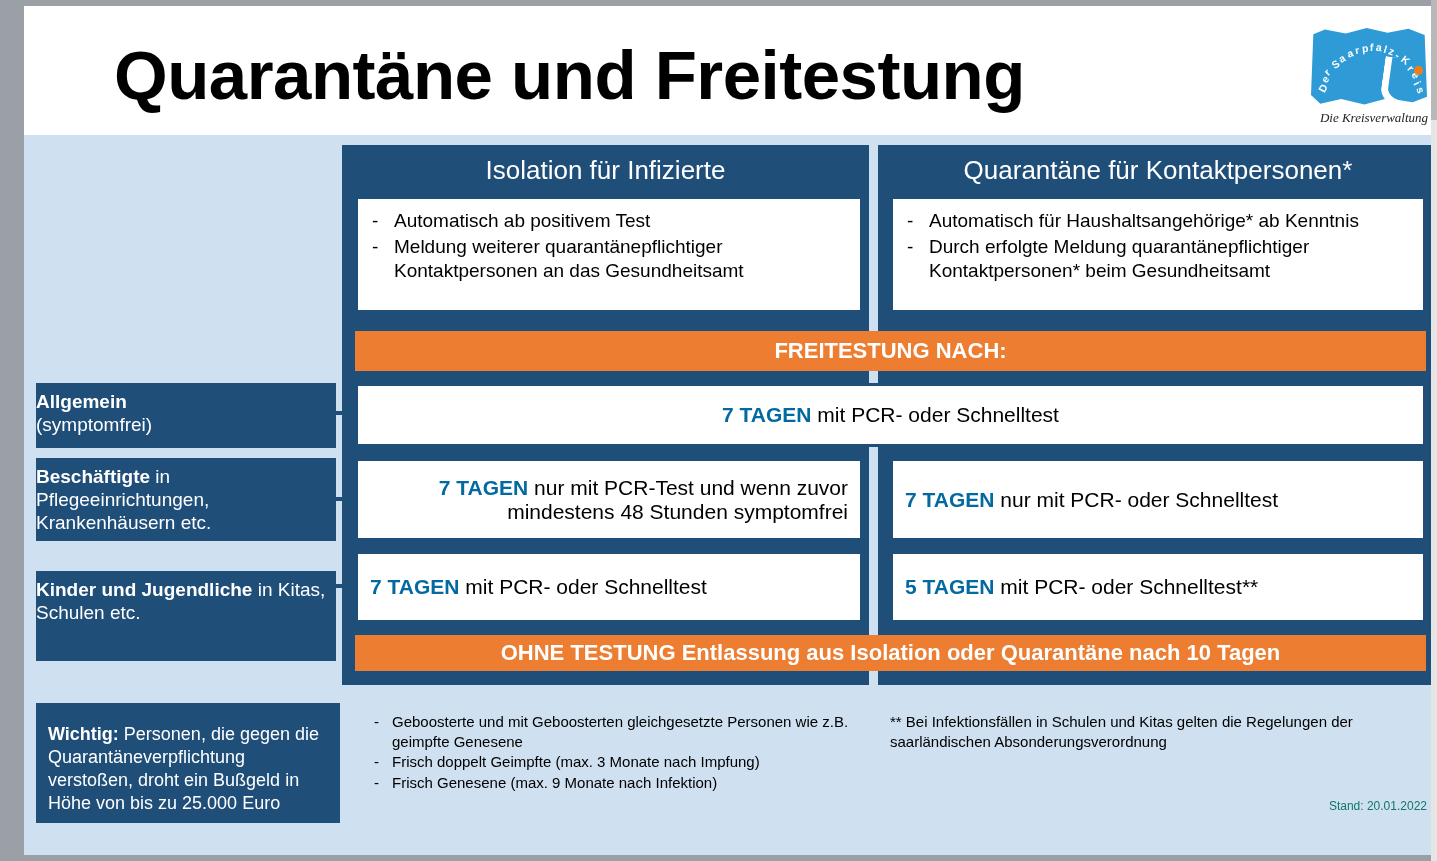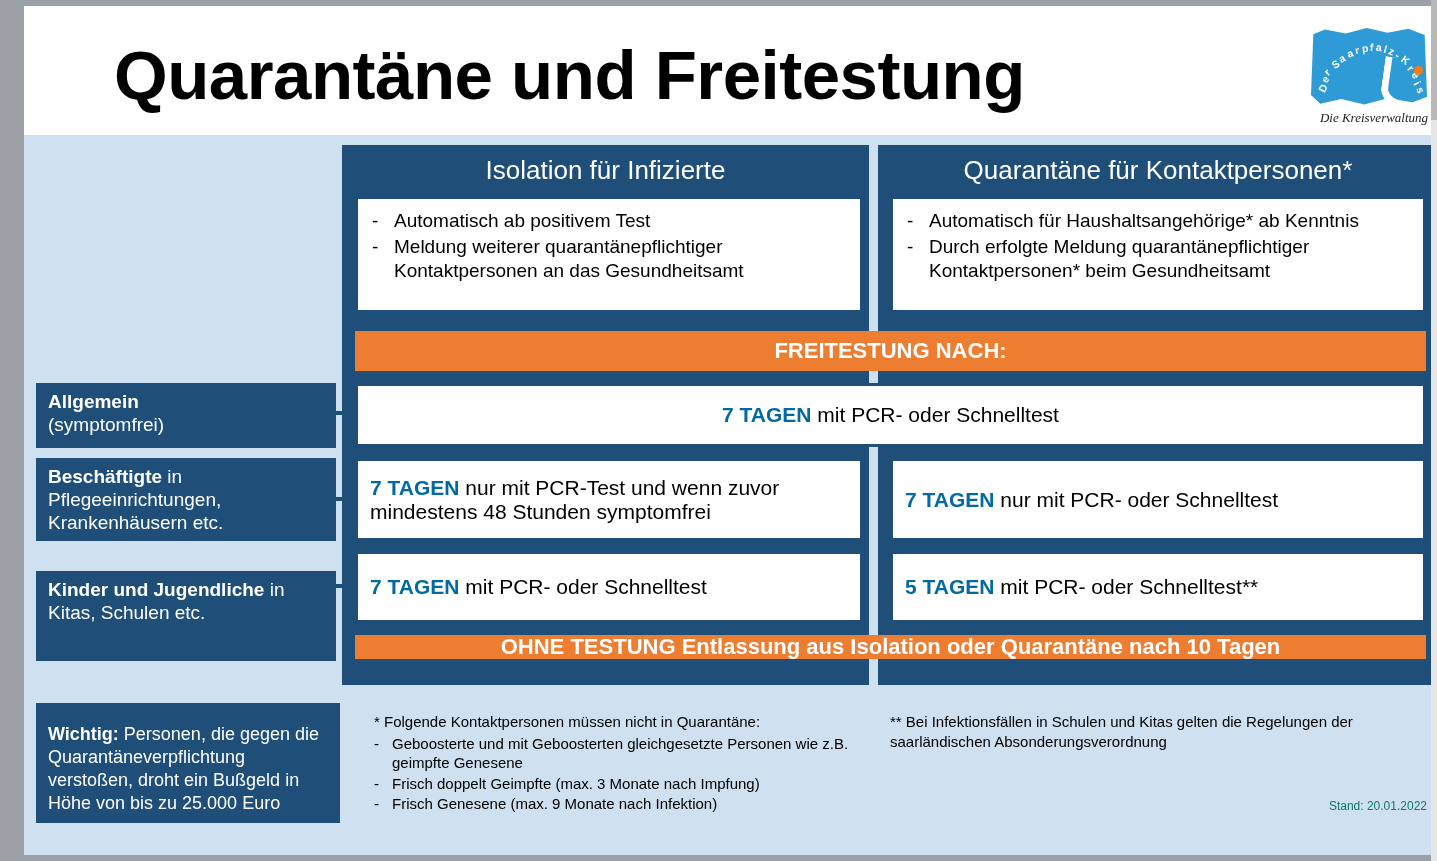--- a/index.html
+++ b/index.html
@@ -83,21 +83,21 @@
   }
   .bullet-row{display:flex;margin-bottom:2px;}
   .bullet-dash{width:22px;flex:0 0 22px;}
   .bullet-text{flex:1;}
   .row-text{
     font-size:21px;color:#000;
   }
   .hl{color:#0369a1;font-weight:bold;}
   .cat-box{
     position:absolute;background:#1f4e79;color:#ffffff;
-    box-sizing:border-box;padding:8px 10px 6px 12px;
+    box-sizing:border-box;padding:8px 10px 6px 0;
     font-size:19px;line-height:1.2;
   }
   .cat-box b{font-weight:bold;}
   .connector{
     position:absolute;background:#1f4e79;
   }
   .note{
     font-size:15px;color:#000;line-height:1.3;
   }
   .note-row{display:flex;margin-bottom:1px;}
@@ -203,21 +203,21 @@
     <b>Kinder und Jugendliche</b><span> in Kitas, Schulen etc.</span>
   </div>
   <div class="connector" style="left:306px;top:578px;width:28px;height:4px;"></div>
 
   <div class="white-box" style="left:331px;top:377px;width:1071px;height:64px;display:flex;align-items:center;justify-content:center;">
     <div class="row-text">
       <span class="hl">7 TAGEN</span><span> mit PCR- oder Schnelltest</span>
     </div>
   </div>
 
-  <div class="white-box" style="left:331px;top:452px;width:508px;height:83px;display:flex;align-items:center;padding:0 12px;">
+  <div class="white-box" style="left:331px;top:452px;width:508px;height:83px;display:flex;align-items:center;padding:0 12px;text-align:right;">
     <div class="row-text">
       <span class="hl">7 TAGEN</span><span> nur mit PCR-Test und wenn zuvor mindestens 48 Stunden symptomfrei</span>
     </div>
   </div>
 
   <div class="white-box" style="left:866px;top:452px;width:536px;height:83px;display:flex;align-items:center;padding:0 12px;">
     <div class="row-text">
       <span class="hl">7 TAGEN</span><span> nur mit PCR- oder Schnelltest</span>
     </div>
   </div>
@@ -227,28 +227,27 @@
       <span class="hl">7 TAGEN</span><span> mit PCR- oder Schnelltest</span>
     </div>
   </div>
 
   <div class="white-box" style="left:866px;top:545px;width:536px;height:72px;display:flex;align-items:center;padding:0 12px;">
     <div class="row-text">
       <span class="hl">5 TAGEN</span><span> mit PCR- oder Schnelltest**</span>
     </div>
   </div>
 
-  <div class="orange-bar" style="left:331px;top:629px;width:1071px;height:24px;">OHNE TESTUNG Entlassung aus Isolation oder Quarantäne nach 10 Tagen</div>
+  <div class="orange-bar" style="left:331px;top:629px;width:1071px;height:36px;">OHNE TESTUNG Entlassung aus Isolation oder Quarantäne nach 10 Tagen</div>
 
   <div class="wichtig" style="left:12px;top:697px;width:304px;height:120px;">
     <b>Wichtig:</b><span> Personen, die gegen die Quarantäneverpflichtung verstoßen, droht ein Bußgeld in Höhe von bis zu 25.000 Euro</span>
   </div>
 
   <div class="note" style="position:absolute;left:350px;top:706px;width:480px;">
-    <div style="margin-bottom:2px;">* Folgende Kontaktpersonen müssen nicht in Quarantäne:</div>
     <div class="note-row">
       <div class="note-dash">-</div>
       <div>Geboosterte und mit Geboosterten gleichgesetzte Personen wie z.B. geimpfte Genesene</div>
     </div>
     <div class="note-row">
       <div class="note-dash">-</div>
       <div>Frisch doppelt Geimpfte (max. 3 Monate nach Impfung)</div>
     </div>
     <div class="note-row">
       <div class="note-dash">-</div>

